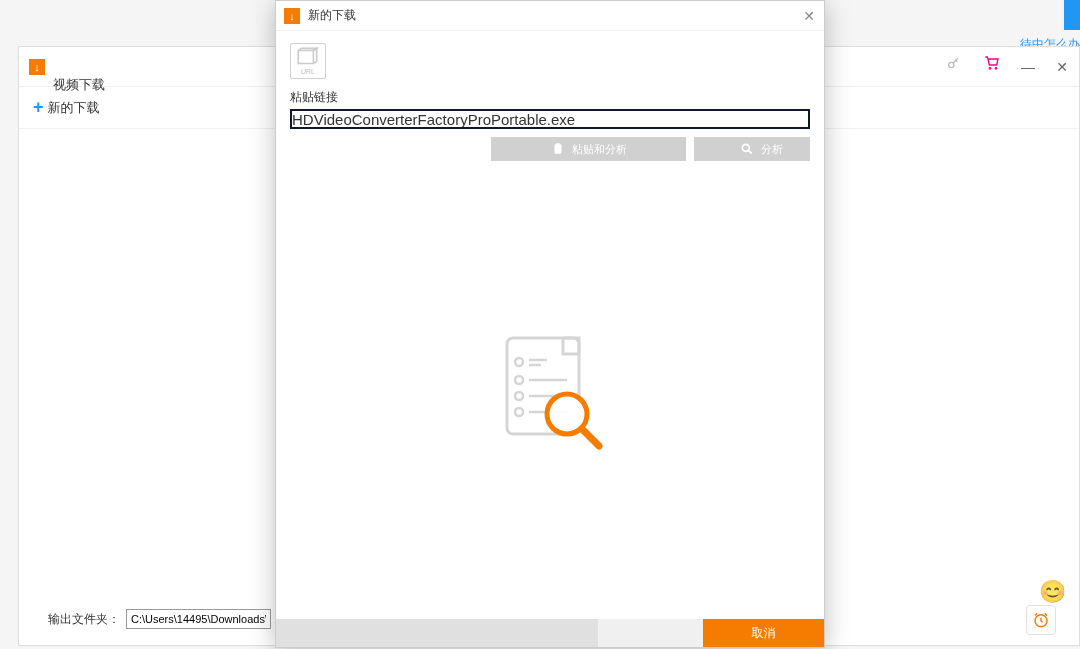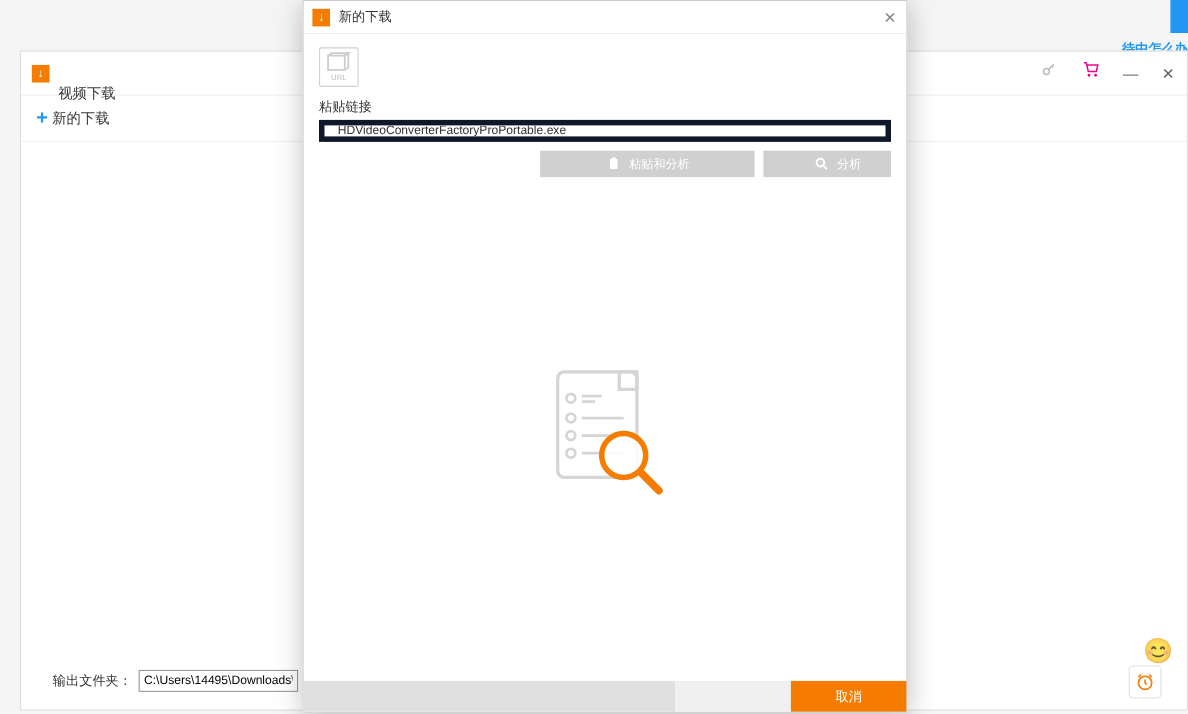--- a/index.html
+++ b/index.html
@@ -10,21 +10,21 @@
     .main-titlebar { height: 40px; display: flex; align-items: center; padding-left: 10px; border-bottom: 1px solid #eee; }
     .app-icon { width: 16px; height: 16px; background: #f57c00; display: inline-flex; align-items: center; justify-content: center; color: #fff; font-weight: bold; font-size: 11px; margin-right: 8px; }
     .main-title { font-size: 13px; color: #333; margin-top: 36px; }
     .main-ctrl { margin-left: auto; display: flex; }
     .main-ctrl-btn { width: 34px; height: 38px; display: flex; align-items: center; justify-content: center; color: #666; font-size: 14px; }
     .main-new-dl-row { padding: 10px 14px; border-bottom: 1px solid #f0f0f0; }
     .main-new-dl { display: inline-flex; align-items: center; color: #333; font-size: 13px; }
     .plus { color: #2196f3; font-size: 18px; font-weight: bold; margin-right: 4px; }
     
     
-    .top-right { position: absolute; right: 0; top: 34px; font-size: 12px; color: #2196f3; padding: 2px 0; font-weight: bold; }
+    .top-right { position: absolute; right: 0; top: 34px; font-size: 12px; color: #2196f3; padding: 2px 0; }
     .header-btn { width: 38px; height: 30px; display: flex; align-items: center; justify-content: center; color: #aaa; font-size: 13px; }
     .blue-bar { position: absolute; right: 0; top: 0; width: 16px; height: 30px; background: #2196f3; }
     
     
     .output-row { position: absolute; left: 48px; bottom: 20px; display: flex; align-items: center; font-size: 12px; color: #333; }
     .output-input { margin-left: 6px; width: 145px; height: 20px; border: 1px solid #999; padding: 0 4px; font-size: 11px; background: #fff; }
     
     
     .clock-btn { position: absolute; right: 24px; bottom: 14px; width: 30px; height: 30px; border: 1px solid #e0e0e0; border-radius: 4px; background: #fff; display: flex; align-items: center; justify-content: center; color: #f57c00; font-size: 16px; }
     .watermark { position: absolute; right: 8px; bottom: 44px; color: #dedede; font-size: 20px; font-weight: 500; display: flex; align-items: center; letter-spacing: 1px; text-shadow: 0 0 2px rgba(255,255,255,0.8); }
@@ -35,35 +35,35 @@
     .dlg-titlebar { height: 30px; display: flex; align-items: center; padding-left: 8px; border-bottom: 1px solid #eee; }
     .dlg-title { font-size: 12px; color: #333; }
     .dlg-close { margin-left: auto; width: 30px; height: 30px; display: flex; align-items: center; justify-content: center; color: #888; font-size: 14px; }
     
     .dlg-input-section { padding: 10px 14px 8px 14px; display: flex; gap: 10px; flex-direction: column; }
     .url-icon { width: 36px; height: 36px; border: 1px solid #d0d0d0; border-radius: 2px; display: flex; flex-direction: column; align-items: center; justify-content: center; flex-shrink: 0; margin-top: 2px; }
     .url-icon svg { width: 26px; height: 20px; }
     .url-icon-label { font-size: 7px; color: #bbb; margin-top: 1px; }
     .url-col { flex: 1; }
     .url-label { font-size: 12px; color: #333; margin-bottom: 3px; }
-    .url-input { width: 100%; height: 20px; border: 5px solid #0f172a; padding: 0 12px; font-size: 11px; color: #333; }
+    .url-input { width: 100%; height: 20px; border: 2px solid #0f172a; padding: 0 0; font-size: 15px; color: #333; }
     
     .dlg-buttons { display: flex; gap: 8px; justify-content: flex-end; padding: 0 14px 8px 14px; }
     .dlg-btn { height: 24px; display: flex; align-items: center; justify-content: center; gap: 6px; background: #d0d0d0; color: #fff; font-size: 11px; border: none; }
     .dlg-btn-paste { width: 195px; }
     .dlg-btn-analyze { width: 116px; padding-left: 18px; }
     .btn-icon { width: 16px; height: 14px; }
     
     .dlg-body { flex: 1; display: flex; align-items: center; justify-content: center; }
     .placeholder-img svg { width: 130px; height: 130px; }
     
     .dlg-footer { height: 28px; display: flex; }
     .dlg-foot-spacer { flex: 1; background: #e0e0e0; }
     .dlg-foot-spacer2 { width: 105px; background: #f0f0f0; }
-    .dlg-foot-cancel { width: 105px; background: #f57c00; color: #fff; display: flex; align-items: center; justify-content: center; font-size: 12px; }
+    .dlg-foot-cancel { width: 121px; background: #f57c00; color: #fff; display: flex; align-items: center; justify-content: center; font-size: 12px; }
   </style>
 </head>
 <body>
 
 <div class="blue-bar"></div>
 
 <div class="top-right">待中怎么办</div>
 
 <div class="main-window">
   <div class="main-titlebar">

